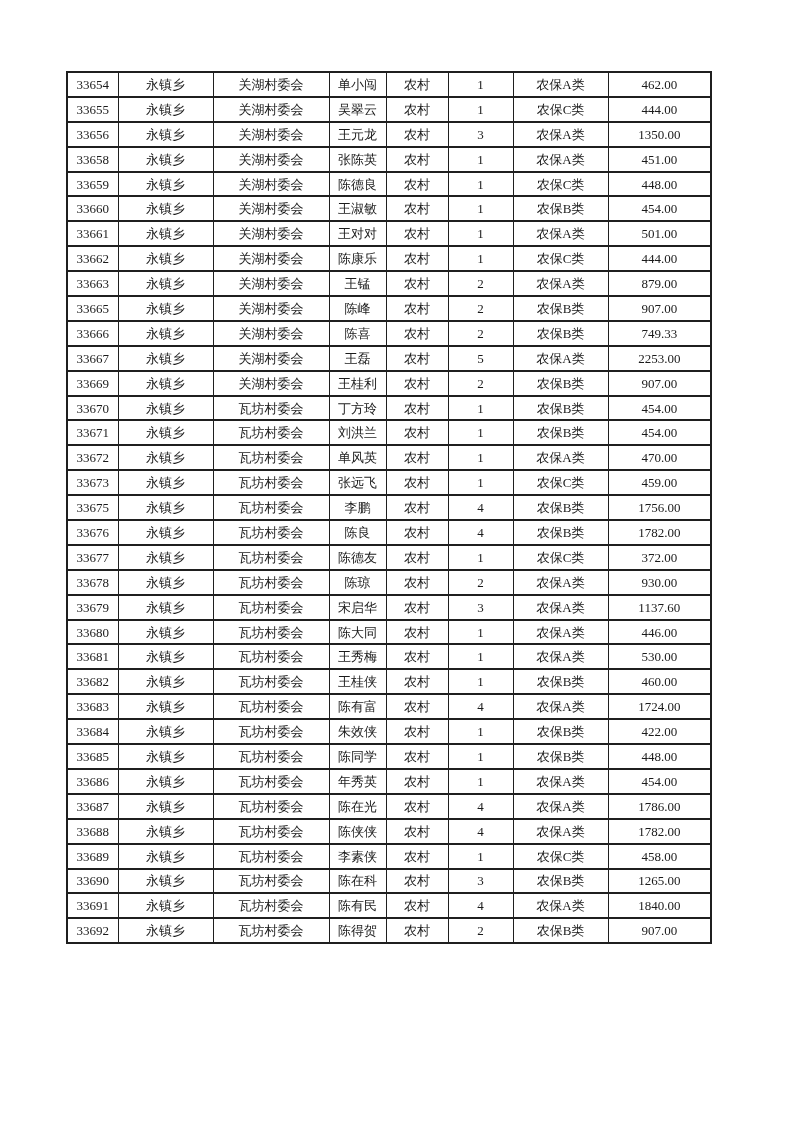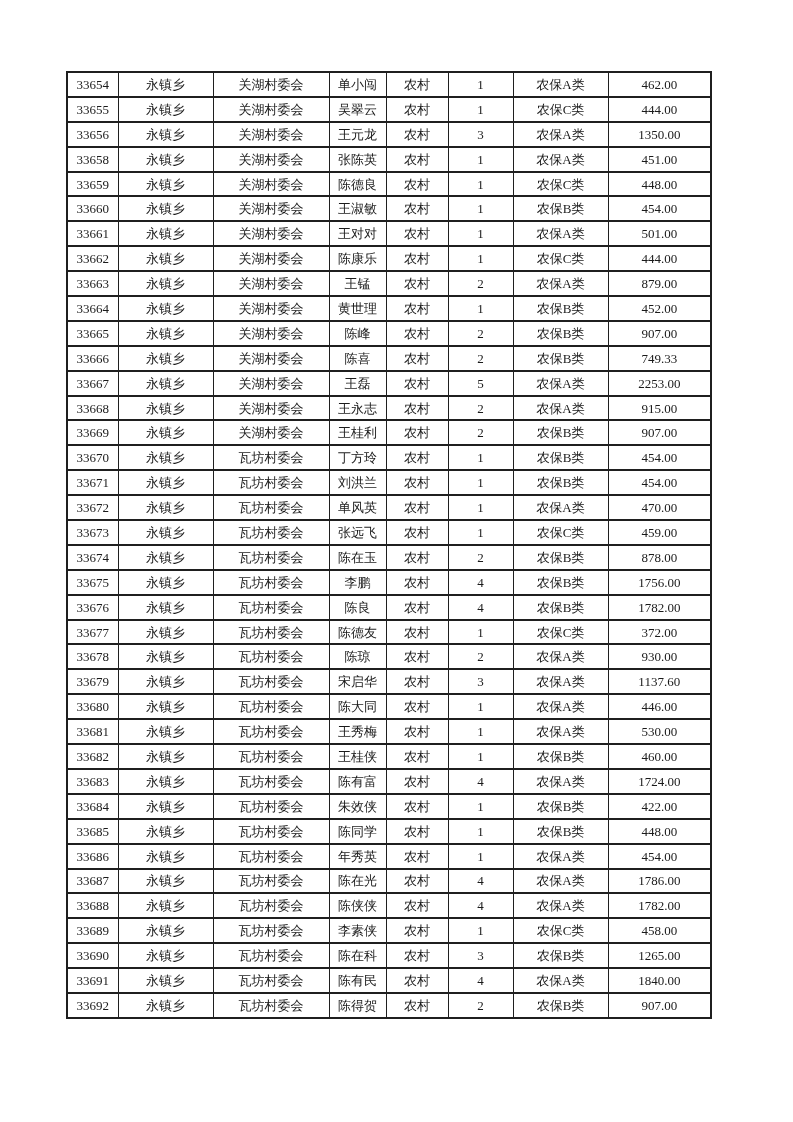--- a/index.html
+++ b/index.html
@@ -140,30 +140,20 @@
           <td>33663</td>
           <td>永镇乡</td>
           <td>关湖村委会</td>
           <td>王锰</td>
           <td>农村</td>
           <td>2</td>
           <td>农保A类</td>
           <td>879.00</td>
         </tr>
         <tr>
-          <td>33664</td>
-          <td>永镇乡</td>
-          <td>关湖村委会</td>
-          <td>黄世理</td>
-          <td>农村</td>
-          <td>1</td>
-          <td>农保B类</td>
-          <td>452.00</td>
-        </tr>
-        <tr>
           <td>33665</td>
           <td>永镇乡</td>
           <td>关湖村委会</td>
           <td>陈峰</td>
           <td>农村</td>
           <td>2</td>
           <td>农保B类</td>
           <td>907.00</td>
         </tr>
         <tr>
@@ -180,30 +170,20 @@
           <td>33667</td>
           <td>永镇乡</td>
           <td>关湖村委会</td>
           <td>王磊</td>
           <td>农村</td>
           <td>5</td>
           <td>农保A类</td>
           <td>2253.00</td>
         </tr>
         <tr>
-          <td>33668</td>
-          <td>永镇乡</td>
-          <td>关湖村委会</td>
-          <td>王永志</td>
-          <td>农村</td>
-          <td>2</td>
-          <td>农保A类</td>
-          <td>915.00</td>
-        </tr>
-        <tr>
           <td>33669</td>
           <td>永镇乡</td>
           <td>关湖村委会</td>
           <td>王桂利</td>
           <td>农村</td>
           <td>2</td>
           <td>农保B类</td>
           <td>907.00</td>
         </tr>
         <tr>
@@ -238,30 +218,20 @@
         </tr>
         <tr>
           <td>33673</td>
           <td>永镇乡</td>
           <td>瓦坊村委会</td>
           <td>张远飞</td>
           <td>农村</td>
           <td>1</td>
           <td>农保C类</td>
           <td>459.00</td>
-        </tr>
-        <tr>
-          <td>33674</td>
-          <td>永镇乡</td>
-          <td>瓦坊村委会</td>
-          <td>陈在玉</td>
-          <td>农村</td>
-          <td>2</td>
-          <td>农保B类</td>
-          <td>878.00</td>
         </tr>
         <tr>
           <td>33675</td>
           <td>永镇乡</td>
           <td>瓦坊村委会</td>
           <td>李鹏</td>
           <td>农村</td>
           <td>4</td>
           <td>农保B类</td>
           <td>1756.00</td>

